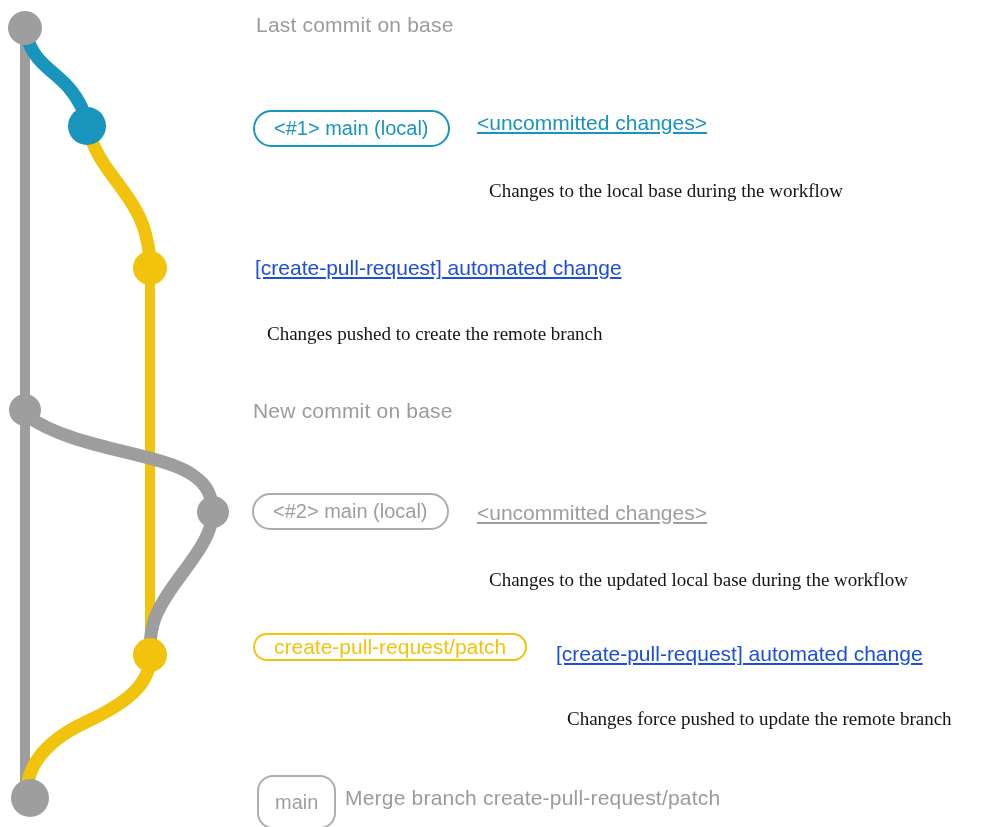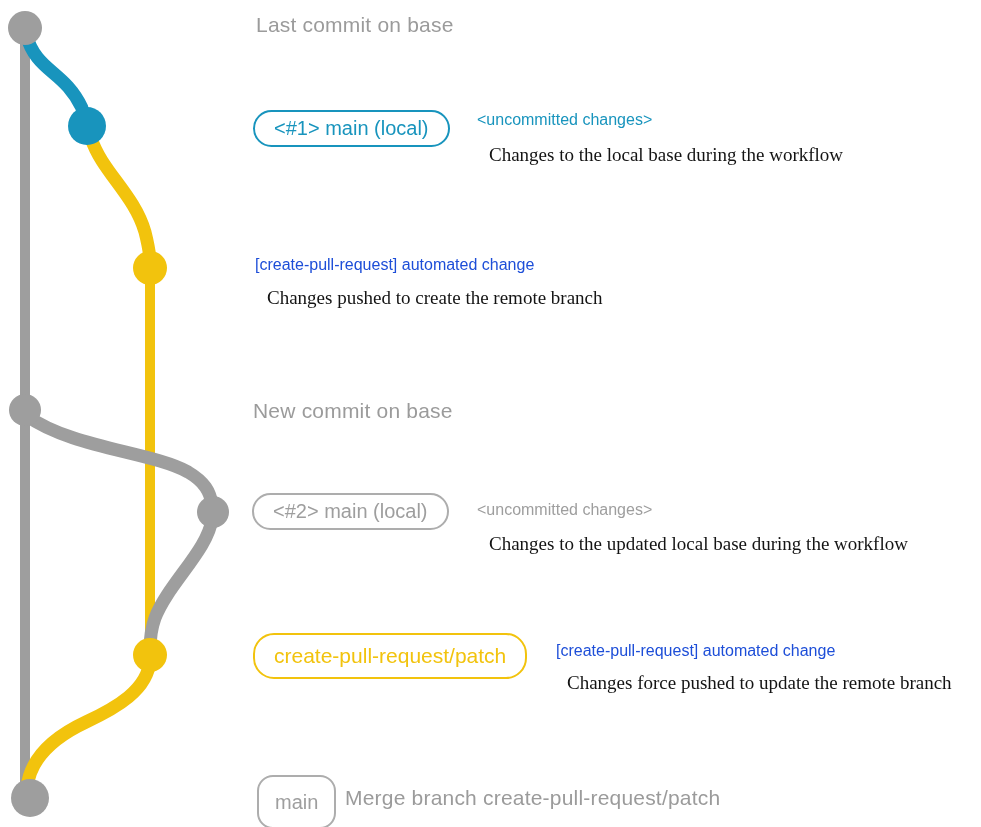--- a/index.html
+++ b/index.html
@@ -13,45 +13,46 @@
   }
   #graph-svg{position:absolute;left:0;top:0;}
 
   .abs{position:absolute;white-space:nowrap;}
 
   .gray-title{
     font-size:21px;
     color:#9B9B9B;
     letter-spacing:.2px;
   }
-  .heading{font-size:16px;}
+  .heading{font-size:21px;text-decoration:underline;}
   .heading.teal{color:#1894BD;}
   .heading.yellow{color:#1d4ed8;}
   .heading.gray{color:#9E9E9E;}
 
   .caption{
     font-family:"Liberation Serif",serif;
     font-size:19px;
     color:#141414;
+    margin-top:36px;
   }
 
   .badge{
     display:inline-flex;
     align-items:center;
     justify-content:center;
     height:37px;
     padding:0 19px;
     border-radius:19px;
     border:2px solid;
     box-sizing:border-box;
     font-size:20px;
   }
   .badge.teal{border-color:#1894BD;color:#1894BD;}
   .badge.gray{border-color:#ADADAD;color:#9E9E9E;}
-  .badge.yellow{border-color:#F2C30D;color:#F2C30D;height:46px;border-radius:21px;font-size:21px;}
+  .badge.yellow{border-color:#F2C30D;color:#F2C30D;height:28px;border-radius:21px;font-size:21px;}
   .badge.small{height:54px;border-radius:16px;padding:0 16px;}
 </style>
 </head>
 <body>
 
 <div id="canvas">
 
   <svg id="graph-svg" width="981" height="827" viewBox="0 0 981 827">
 
     <path d="M25 28 L25 797" stroke="#9E9E9E" stroke-width="10" fill="none"></path>

